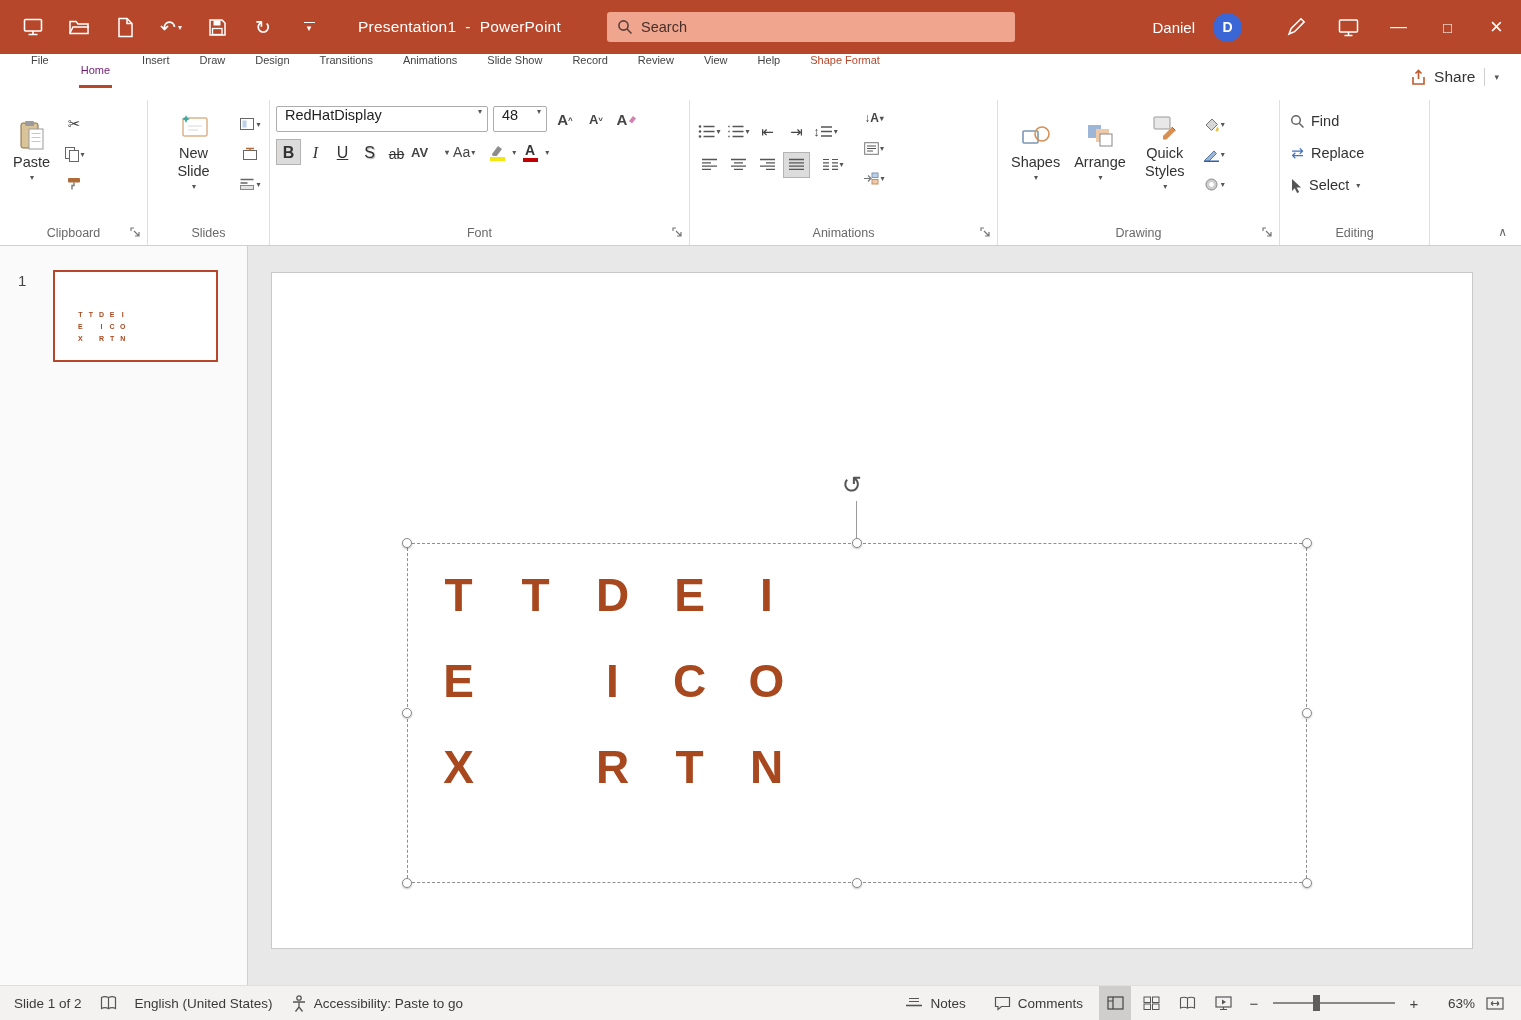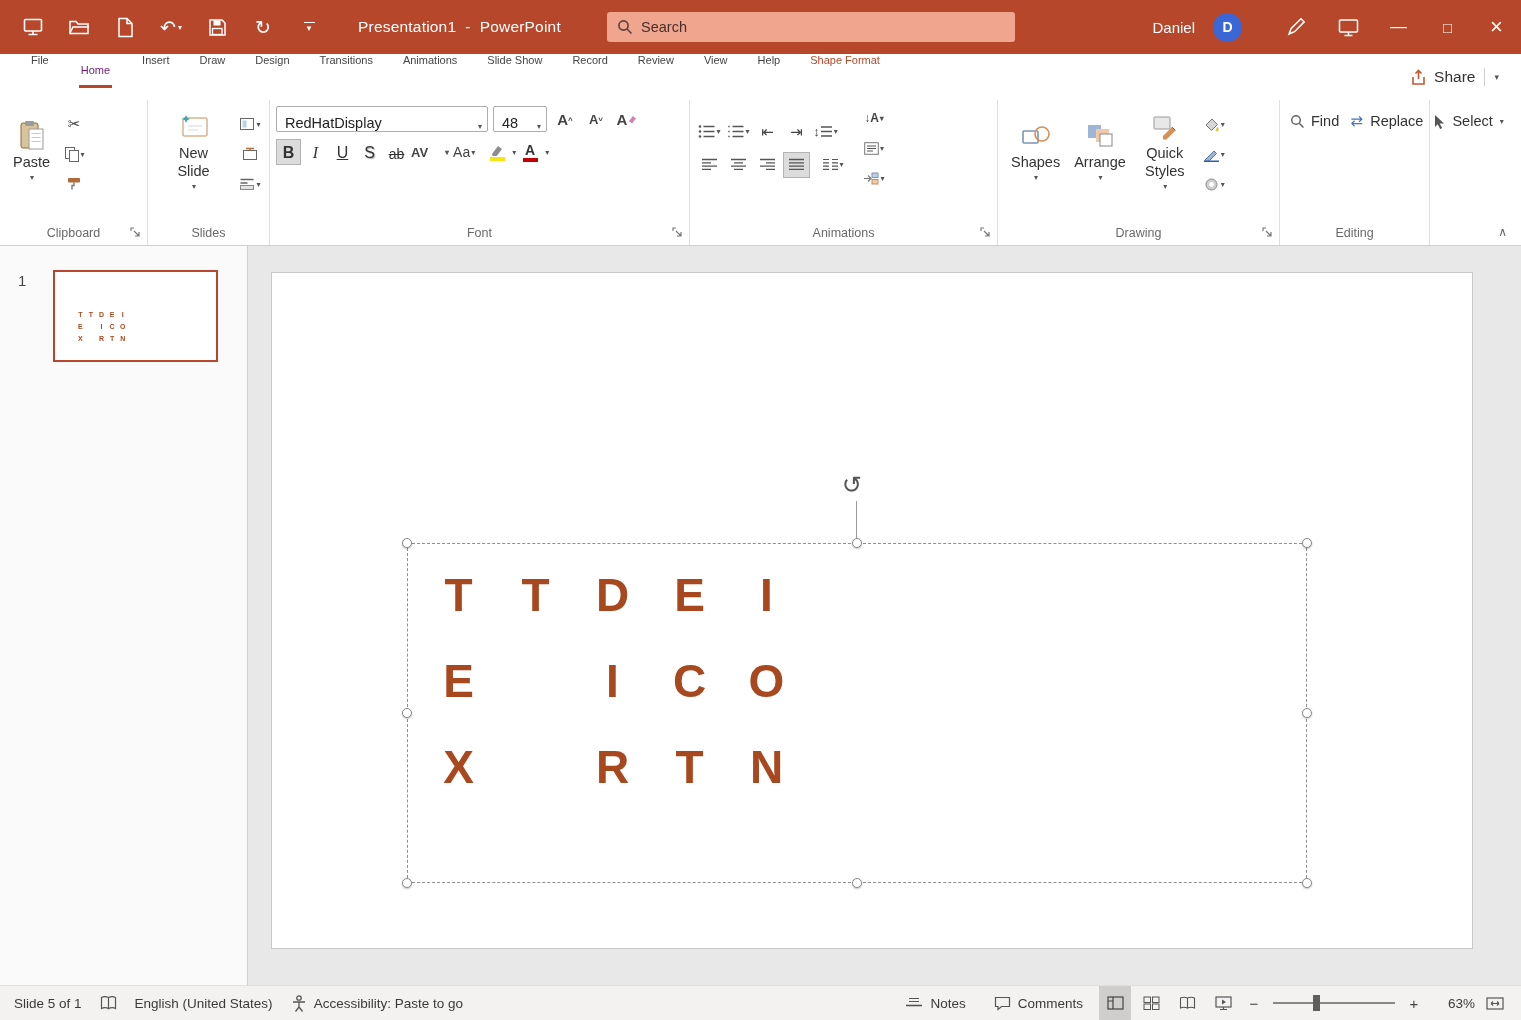--- a/index.html
+++ b/index.html
@@ -58,21 +58,21 @@
   .bigbtn { display:flex; flex-direction:column; align-items:center; justify-content:flex-start;
     padding:3px 7px; color:#333; font-size:14.5px; cursor:pointer; text-align:center; line-height:1.25; }
   .bigbtn .chev { font-size:8px; color:#555; margin-top:2px; }
   .bigbtn .ic { height:34px; display:flex; align-items:center; }
   .mini-col { display:flex; flex-direction:column; gap:6px; margin-left:4px; padding-top:6px; }
   .sbtn { display:inline-flex; align-items:center; justify-content:center; min-width:26px; height:24px;
     color:#444; cursor:pointer; font-size:15px; }
   .sbtn .chev, .chev { font-size:8px; color:#555; margin-left:1px; }
   .row { display:flex; align-items:center; }
 
-  .combo { height:26px; border:1px solid #adadad; border-radius:2px; display:flex; align-items:flex-end;
+  .combo { height:26px; border:1px solid #adadad; border-radius:2px; display:flex; align-items:flex-start;
     justify-content:space-between; padding:0 5px 0 8px; font-size:14.5px; color:#222; cursor:pointer; background:#fff; }
   .combo .arrow { font-size:8px; color:#555; margin-left:6px; }
 
   .fmt-btn { display:inline-flex; align-items:flex-end; justify-content:center; min-width:25px; height:26px;
     padding:2px 3px; font-size:16px; color:#333; cursor:pointer; border:1px solid transparent; }
   .fmt-btn.active { background:#dcdcdc; border:1px solid #b5b3b1; }
   .fmt-b { font-weight:bold; } .fmt-i { font-style:italic; font-family:"Liberation Serif",serif; }
   .fmt-u { text-decoration:underline; } .fmt-s { text-shadow:1px 1px 1px #aaa; }
   .fmt-ab { text-decoration:line-through; font-size:14px; }
   .colorbtn { display:inline-flex; flex-direction:column; align-items:center; justify-content:center;
@@ -523,21 +523,21 @@
       </div>
       <span class="grp-label">Drawing</span>
       <span class="launcher">
         <svg width="11" height="11" viewBox="0 0 11 11">
             <path d="M1 4V1h3 M4 4l5 5 M9 5v4H5" fill="none" stroke="#777" stroke-width="1.2"></path>
           </svg>
       </span>
     </div>
 
     <div class="grp" style="width:150px">
-      <div style="display:flex;flex-direction:row;gap:6px;padding-top:2px;">
+      <div style="display:flex;flex-direction:column;gap:6px;padding-top:2px;">
         <div class="editing-row">
           <svg width="15" height="15" viewBox="0 0 15 15">
               <circle cx="6" cy="6" r="4.3" fill="none" stroke="#666" stroke-width="1.5"></circle>
               <path d="M9.2 9.2l4.3 4.3" stroke="#666" stroke-width="1.5"></path>
             </svg>
           <span>Find</span>
         </div>
         <div class="editing-row">
           <span style="color:#4472c4;font-size:15px;width:15px;text-align:center;">⇄</span>
           <span>Replace</span>
@@ -612,21 +612,21 @@
       <span class="handle" style="left:130px;top:435px;"></span>
       <span class="handle" style="left:1030px;top:435px;"></span>
       <span class="handle" style="left:130px;top:605px;"></span>
       <span class="handle" style="left:580px;top:605px;"></span>
       <span class="handle" style="left:1030px;top:605px;"></span>
     </div>
   </main>
 
   <footer class="statusbar">
     <div class="sb-left">
-      <span class="sb-item">Slide 5 of 1</span>
+      <span class="sb-item">Slide 1 of 2</span>
       <span class="sb-item">
         <svg width="17" height="16" viewBox="0 0 17 16">
             <path d="M1.5 2.5q3.2-1.6 7 0v11q-3.8-1.6-7 0zM8.5 2.5q3.8-1.6 7 0v11q-3.2-1.6-7 0z" fill="none" stroke="#555" stroke-width="1.2"></path>
           </svg>
       </span>
       <span class="sb-item">English (United States)</span>
       <span class="sb-item">
         <svg width="16" height="17" viewBox="0 0 16 17">
             <circle cx="8" cy="3" r="2.2" fill="none" stroke="#555" stroke-width="1.3"></circle>
             <path d="M2 7h12M8 7v5M8 12l-3.5 4.5M8 12l3.5 4.5" fill="none" stroke="#555" stroke-width="1.3"></path>

